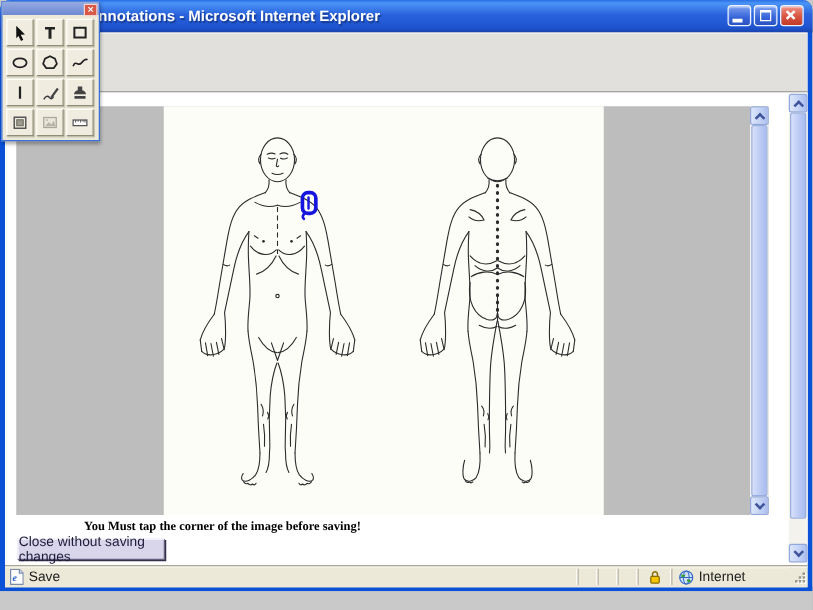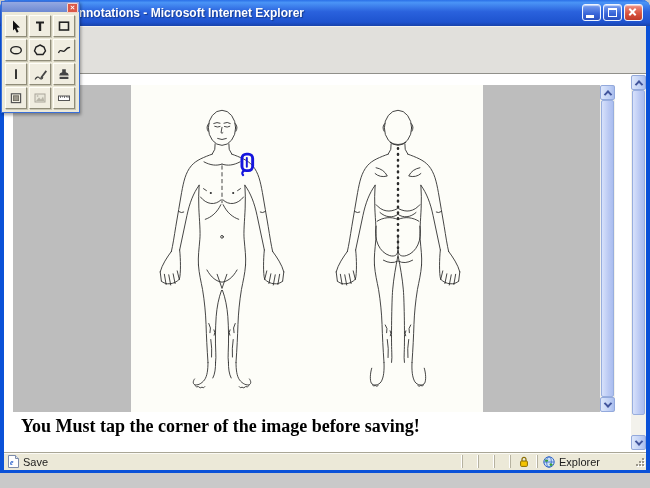--- a/index.html
+++ b/index.html
@@ -64,23 +64,22 @@
     position:absolute;left:1px;width:13px;
     background:linear-gradient(90deg,#d7e1fb,#bac9f3 60%,#aabdf0);
     border:1px solid #98aede;border-radius:2px;box-sizing:border-box;
   }
   .chev{width:6px;height:6px;border-left:2px solid #40549c;border-top:2px solid #40549c;box-sizing:border-box;}
   .chev.up{transform:rotate(45deg) translate(1px,1px);}
   .chev.down{transform:rotate(225deg) translate(1px,1px);}
   
   .warning{
     position:absolute;left:0;top:342px;width:348px;text-align:center;
-    font-family:"Liberation Serif",serif;font-weight:bold;font-size:18px;color:#000;
+    font-family:"Liberation Serif",serif;font-weight:bold;font-size:10px;color:#000;
     white-space:nowrap;
-    padding-left:17px;
   }
   .btnrow{position:absolute;left:10px;top:357px;display:flex;}
   .btn3d{
     height:17px;box-sizing:border-box;
     background:#d9d5ea;
     border-top:1px solid #f4f2fb;border-left:1px solid #f4f2fb;
     border-right:1px solid #63607e;border-bottom:1px solid #63607e;
     box-shadow:1px 1px 0 #33304a;
     font-size:11px;color:#1d1c3a;
     display:flex;align-items:center;justify-content:center;cursor:default;
@@ -248,20 +247,21 @@
           </div>
         <div class="sb-thumb" style="top:15px;height:297px;"></div>
         <div class="sb-btn b">
             <span class="chev down"></span>
           </div>
       </div>
     </div>
 
     <div class="warning">You Must tap the corner of the image before saving!</div>
     <div class="btnrow">
+      <div class="btn3d btn-close">Close without saving changes</div>
     </div>
 
     <div class="sb sb-outer">
       <div class="sb-btn t">
           <span class="chev up"></span>
         </div>
       <div class="sb-thumb" style="top:15px;height:325px;"></div>
       <div class="sb-btn b">
           <span class="chev down"></span>
         </div>
@@ -286,21 +286,21 @@
         </svg>
       </div>
       <div class="spanel zone">
         <svg width="12" height="12" viewBox="0 0 12 12">
           <circle cx="6" cy="6" r="5.2" fill="#cfe2f8" stroke="#3668c8"></circle>
           <ellipse cx="6" cy="6" rx="2.3" ry="5.2" fill="none" stroke="#3668c8" stroke-width="0.8"></ellipse>
           <path d="M0.8,6 h10.4" stroke="#3668c8" stroke-width="0.8"></path>
           <path d="M2,3.2 q2,1.4 3.4,0.2 l-0.6,2 -2.6,0.4 z" fill="#3aa03a"></path>
           <path d="M7.2,7.2 q1.8,0.4 2.8,1.6 l-2.2,1.4 -1.4,-1.8 z" fill="#3aa03a"></path>
         </svg>
-        <span>Explorer</span>
+        <span>Internet</span>
       </div>
       <div class="grip">
           <i></i>
           <i></i>
           <i></i>
           <i></i>
           <i></i>
           <i></i>
         </div>
     </div>

